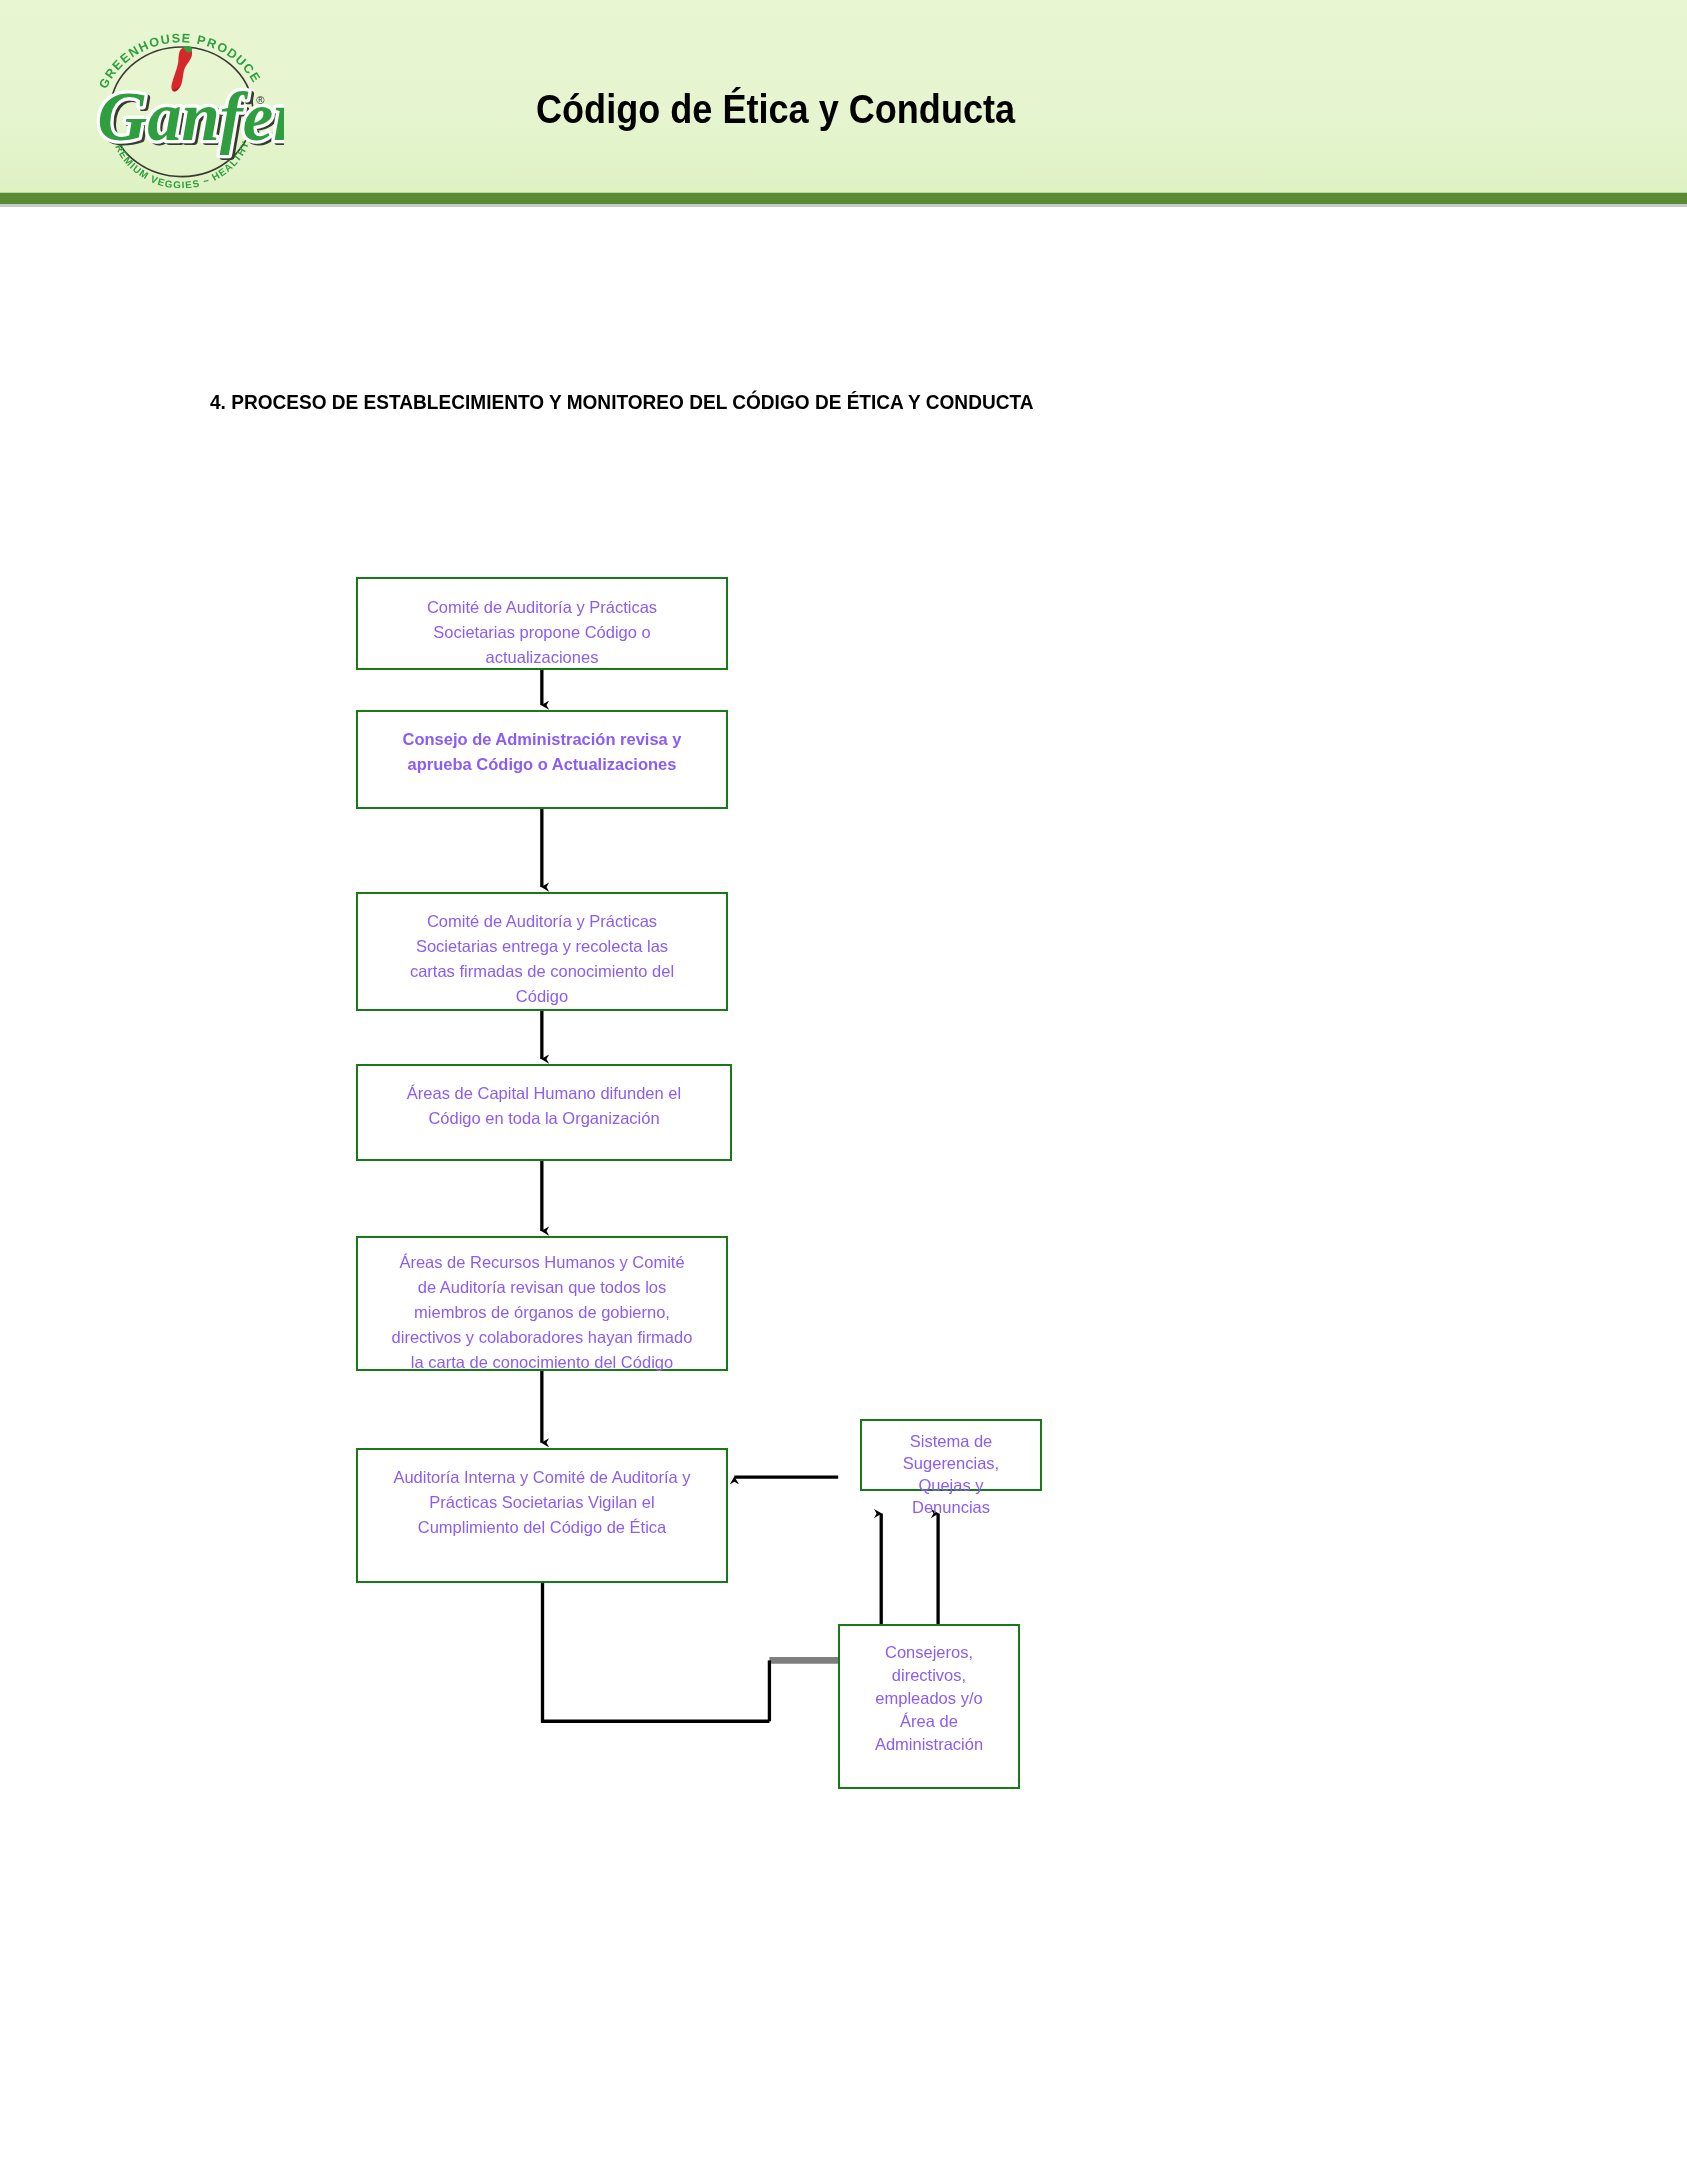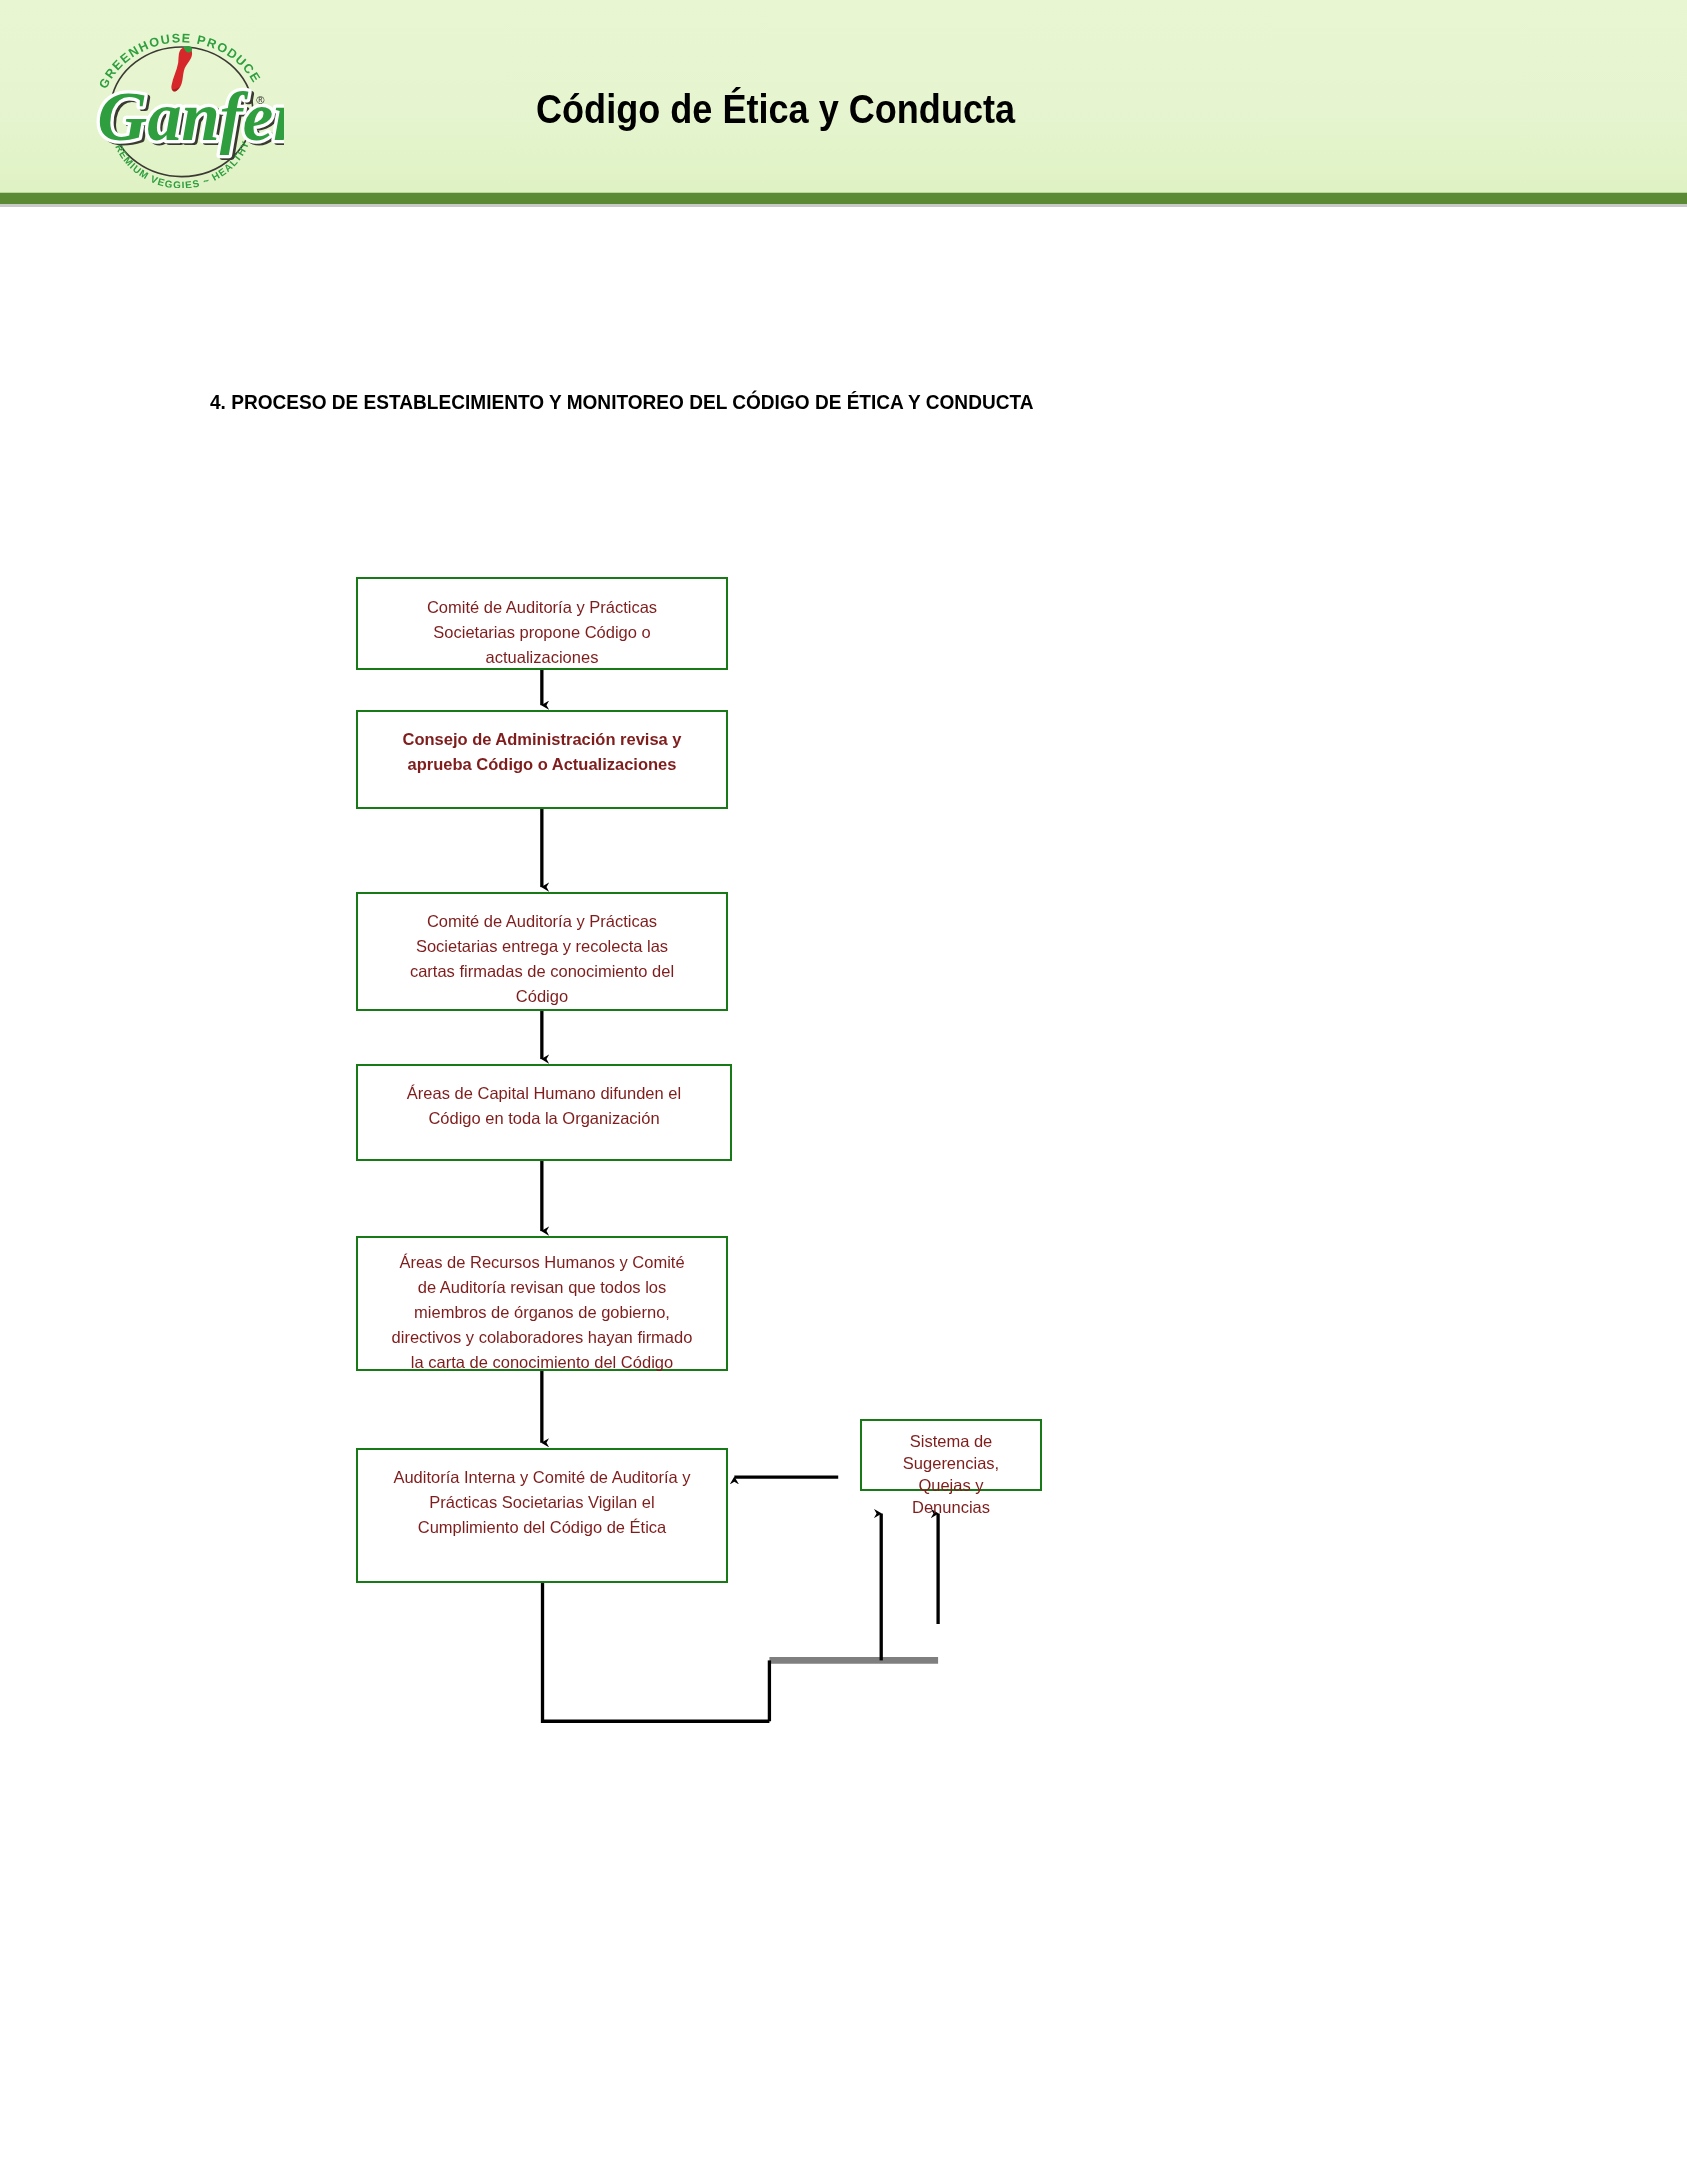--- a/index.html
+++ b/index.html
@@ -97,21 +97,21 @@
     border: 2px solid #177a16;
     background: #ffffff;
     display: flex;
     align-items: flex-start;
     justify-content: center;
     text-align: center;
   }
   .flow-box .box-text {
     display: block;
     width: 100%;
-    color: #7f1d1d;
+    color: #8b5cf6;
     font-family: "Liberation Sans", sans-serif;
     font-size: 16.5px;
     line-height: 25px;
     padding: 0 23px;
     box-sizing: border-box;
     white-space: pre-line;
   }
   #flow-svg {
     position: absolute;
     left: 0;
@@ -238,16 +238,23 @@
 Cumplimiento del Código de Ética</span>
     </div>
 
     <div class="flow-box" style="left:860px; top:1419px; width:182px; height:72px; padding-top:9.3px;">
       <span class="box-text" style="line-height:22px;">Sistema de
 Sugerencias,
 Quejas y
 Denuncias</span>
     </div>
 
+    <div class="flow-box" style="left:838px; top:1624px; width:182px; height:165px; padding-top:14.6px;">
+      <span class="box-text" style="line-height:23px;">Consejeros,
+directivos,
+empleados y/o
+Área de
+Administración</span>
+    </div>
 
   </div>
 </div>
 
 
 </body></html>

